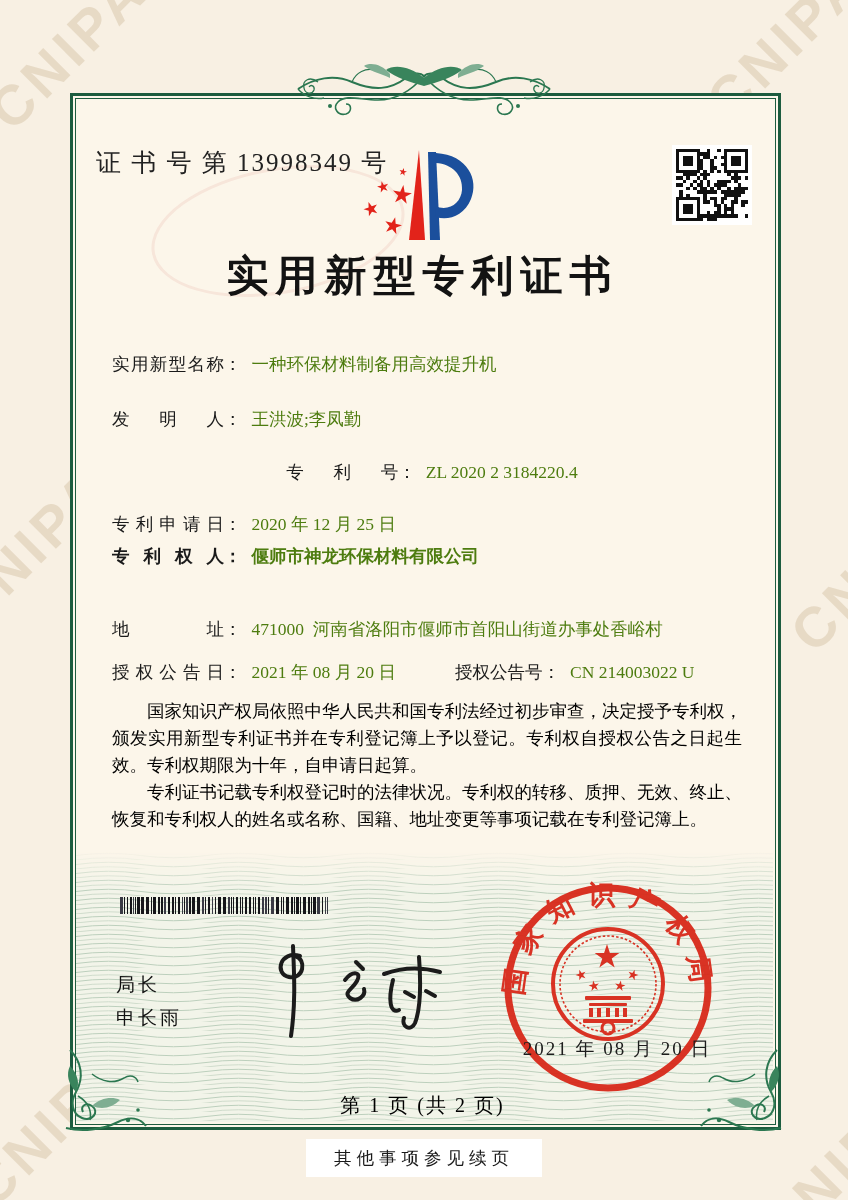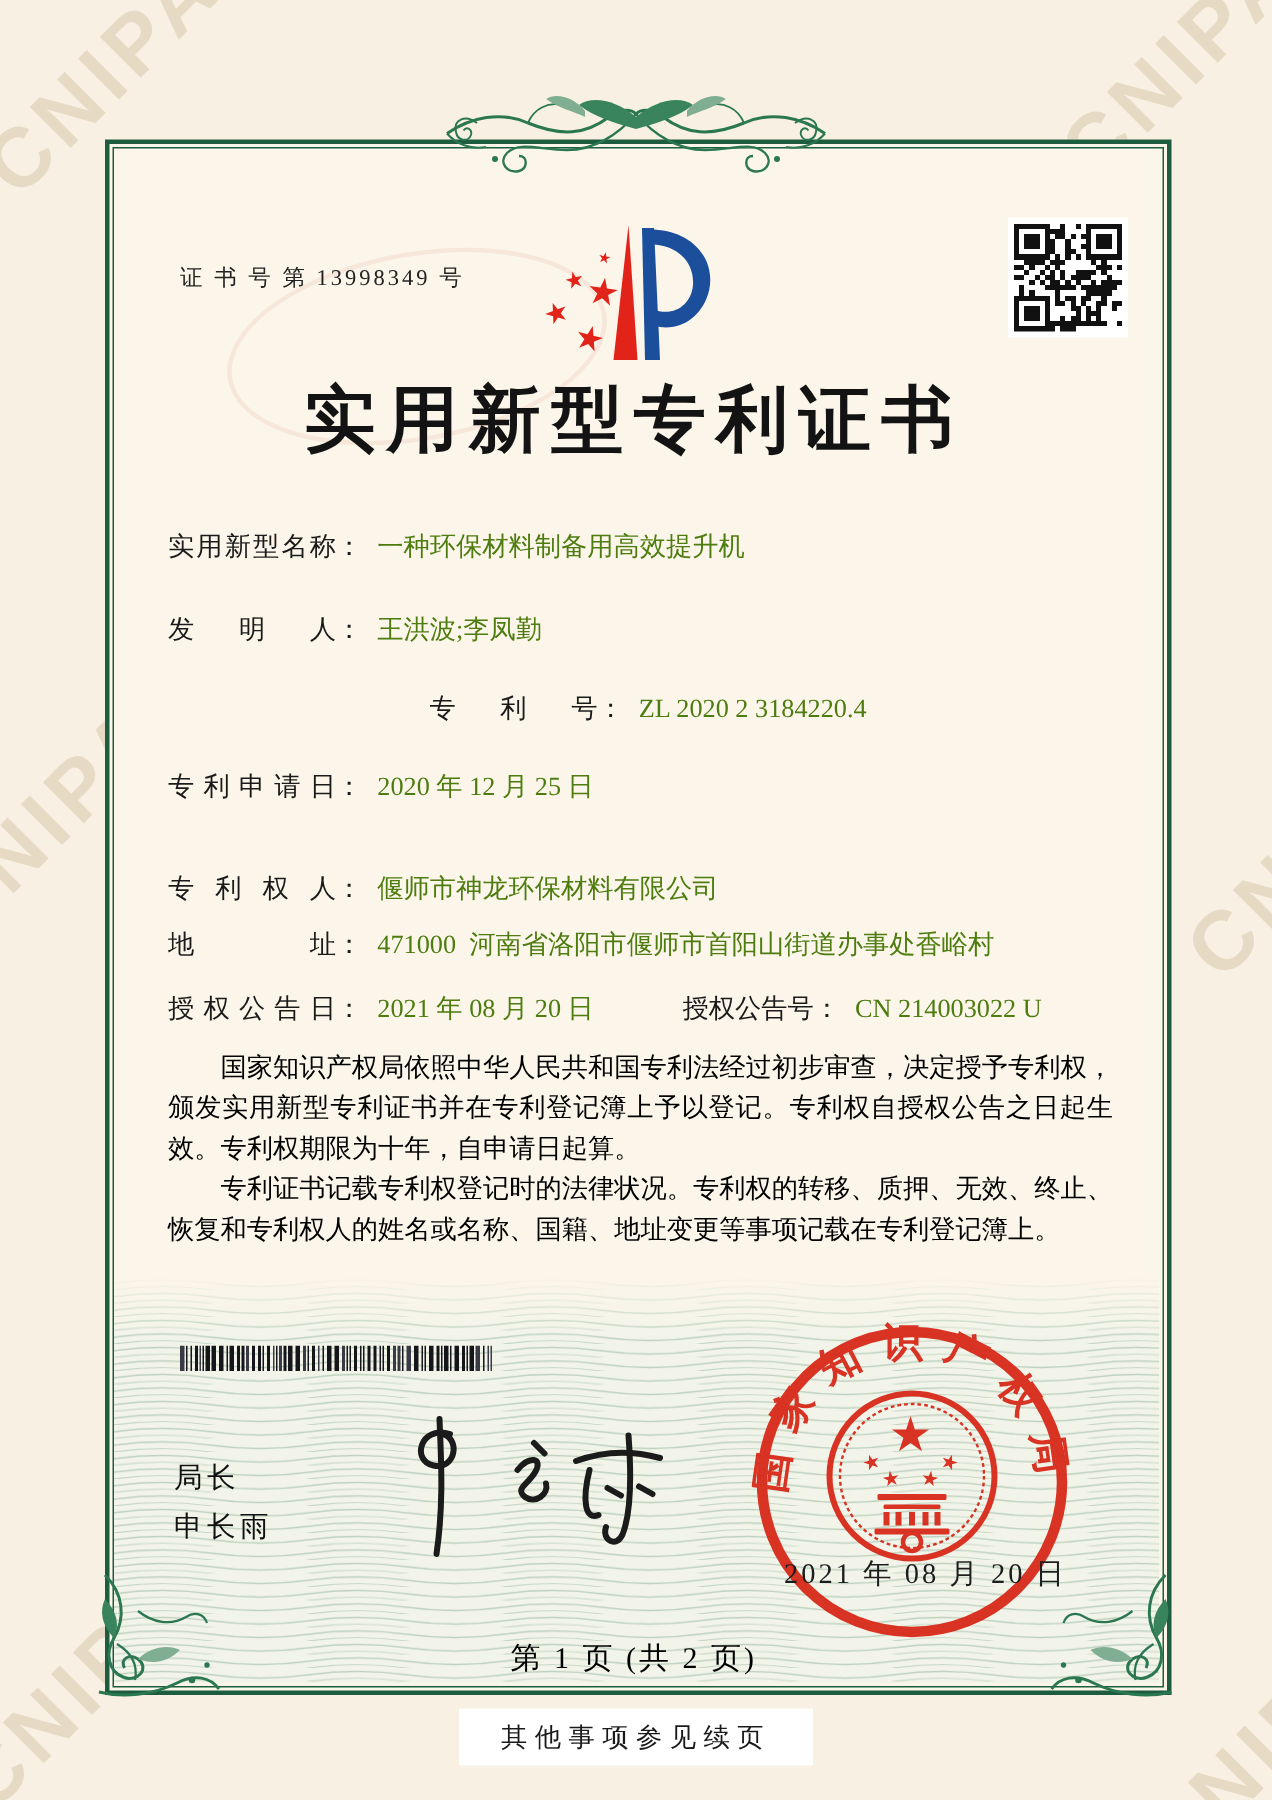--- a/index.html
+++ b/index.html
@@ -11,23 +11,23 @@
       font-weight:bold;font-size:56px;letter-spacing:5px;color:rgba(200,176,140,.34);
       transform:rotate(-45deg);white-space:nowrap;user-select:none;}
   
   .frame{position:absolute;left:70px;top:93px;width:705px;height:1031px;
          border:3px solid #1d5c3f;background:#fcf6ea;}
   .frame-inner{position:absolute;left:2px;top:2px;right:2px;bottom:2px;
                border:1px solid #1d5c3f;}
   
   .ghost-circle{position:absolute;left:150px;top:168px;width:250px;height:120px;
                 border:3px solid rgba(205,90,80,.10);border-radius:50%;transform:rotate(-10deg);}
-  .cert-number{position:absolute;left:120px;top:146px;font-size:15px;letter-spacing:2px;color:#222;margin-top:30px;}
+  .cert-number{position:absolute;left:96px;top:146px;font-size:25px;letter-spacing:2px;color:#222;}
   .title{position:absolute;left:70px;top:248px;width:705px;text-align:center;
-         font-size:48px;font-weight:700;letter-spacing:7px;color:#131313;}
+         font-size:42px;font-weight:700;letter-spacing:7px;color:#131313;}
   
   .row{position:absolute;left:112px;width:640px;font-size:17.5px;display:flex;align-items:baseline;}
   .row .lbl{display:inline-block;width:112px;text-align:justify;text-align-last:justify;flex:none;}
   .row .colon{flex:none;margin-right:10px;}
   .row .val{white-space:pre-wrap;color:#4d7c0f;}
   .pair2{position:absolute;left:343px;top:0;display:flex;align-items:baseline;}
   .pair2 .lbl2{flex:none;}
   
   .paras{position:absolute;left:112px;top:698px;width:630px;font-size:17.5px;
          line-height:27px;text-align:justify;color:#000000;}
@@ -304,21 +304,21 @@
     <div class="row" style="top:460px;justify-content:center;">
       <span class="lbl">专利号</span>
         <span class="colon">：</span>
         <span class="val">ZL 2020 2 3184220.4</span>
     </div>
     <div class="row" style="top:512px;">
       <span class="lbl">专利申请日</span>
         <span class="colon">：</span>
         <span class="val">2020 年 12 月 25 日</span>
     </div>
-    <div class="row" style="top:580px;">
+    <div class="row" style="top:544px;font-weight:bold;">
       <span class="lbl">专利权人</span>
         <span class="colon">：</span>
         <span class="val">偃师市神龙环保材料有限公司</span>
     </div>
     <div class="row" style="top:617px;">
       <span class="lbl">地址</span>
         <span class="colon">：</span>
         <span class="val">471000  河南省洛阳市偃师市首阳山街道办事处香峪村</span>
     </div>
     <div class="row" style="top:660px;">

